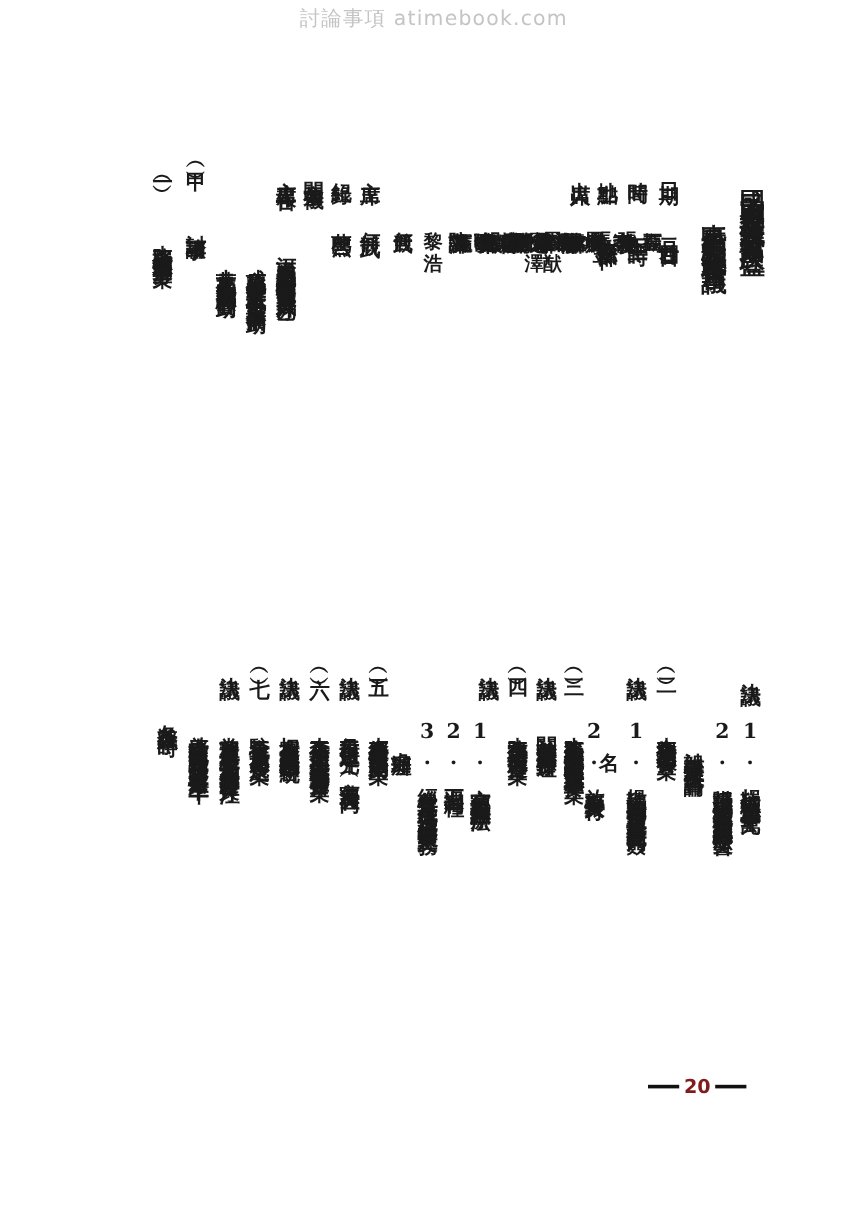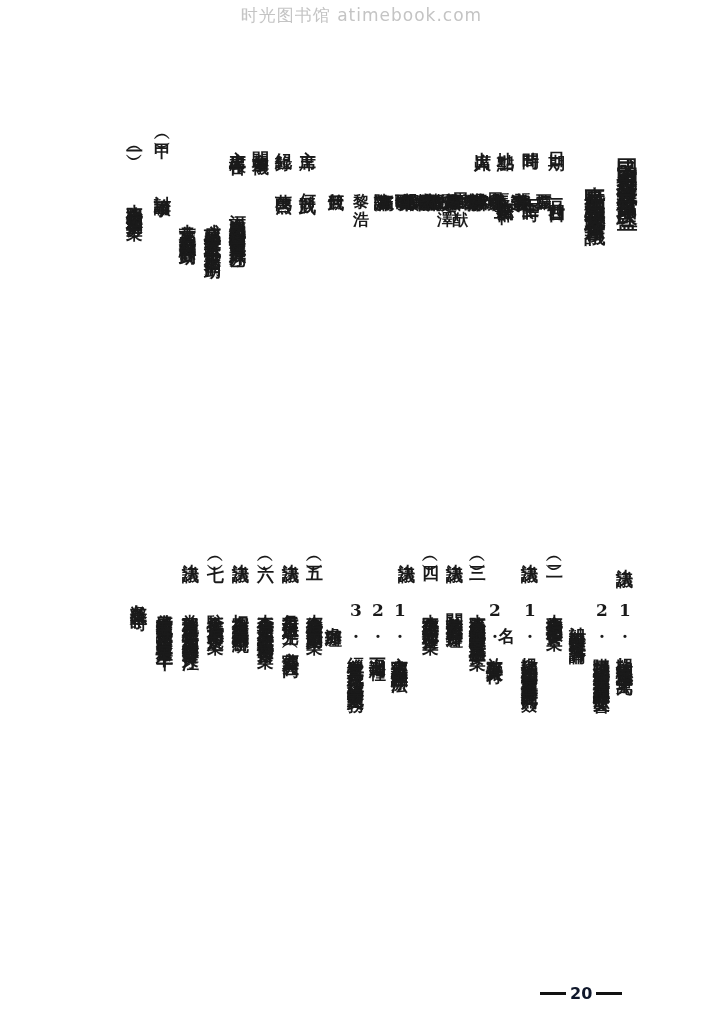--- a/index.html
+++ b/index.html
@@ -6,28 +6,28 @@
   body { width:723px; height:1024px; background:#ffffff; position:relative; overflow:hidden;
          font-family: "DejaVu Serif", "Liberation Serif", serif; color:#1a1a1a; }
   .watermark { position:absolute; top:4px; left:0; width:723px; text-align:center;
                font-family:"DejaVu Sans", sans-serif; font-size:17px; color:#c4c4c4; letter-spacing:1px; }
   .col { position:absolute; writing-mode:vertical-rl; text-orientation:upright;
          font-size:17px; line-height:20px; letter-spacing:2px; font-weight:bold; white-space:nowrap; }
   .title { font-size:21px; letter-spacing:3px; }
   .names { position:absolute; writing-mode:vertical-rl; text-orientation:upright;
            font-size:16px; letter-spacing:1px; font-weight:bold; }
   .names span { display:block; height:60px; }
-  .pageno { position:absolute; left:540px; top:984px; font-family:"DejaVu Sans", sans-serif;
-            font-weight:bold; font-size:16px; color:#0f172a; display:flex; align-items:center; gap:4px; }
+  .pageno { position:absolute; left:540px; top:896px; font-family:"DejaVu Sans", sans-serif;
+            font-weight:bold; font-size:16px; color:#7f1d1d; display:flex; align-items:center; gap:4px; }
   .pageno .dash { display:inline-block; width:26px; height:3px; background:#111; }
 </style>
 </head>
 <body>
 
-<div class="watermark">时光图书馆 atimebook.com</div>
+<div class="watermark">討論事項 atimebook.com</div>
 
 <div class="col title" style="left:617px; top:142px;">國民空軍創立會平漢鐵路分會第一次理監</div>
 <div class="col title" style="left:585px; top:170px;">事暨節約運動委員會聯席會議</div>
 
 <div class="col" style="left:547px; top:138px;">日期</div>
 <div class="col" style="left:547px; top:185px;">二月廿四日</div>
 
 <div class="col" style="left:521px; top:138px;">時間</div>
 <div class="col" style="left:521px; top:185px;">下午三時</div>
 

